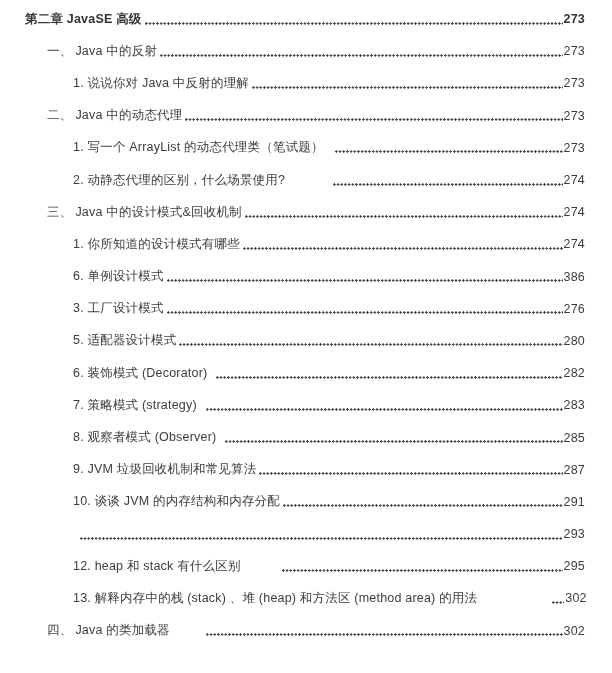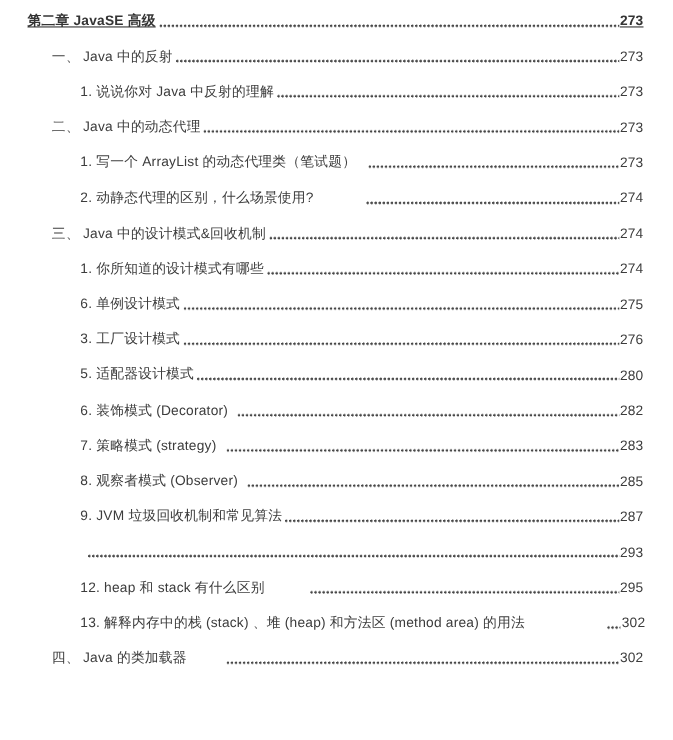--- a/index.html
+++ b/index.html
@@ -21,21 +21,21 @@
   .toc-row {
     display: flex;
     align-items: center;
     height: 32.2px;
     font-size: 12.5px;
     color: #3c3c3c;
     letter-spacing: 0.2px;
     white-space: nowrap;
     cursor: pointer;
   }
-  .toc-row.l0 { padding-left: 0; font-weight: bold; color: #343434; text-decoration: underline; }
+  .toc-row.l0 { padding-left: 0; font-weight: bold; color: #343434; }
   .toc-row.l1 { padding-left: 22px; }
   .toc-row.l2 { padding-left: 48px; }
   .toc-num { margin-right: 3px; }
   .toc-num:empty { display: none; }
   .toc-label { flex: 0 0 auto; }
   .leader-gap { flex: 0 0 auto; height: 1px; }
   .dot-leader {
     flex: 1 1 auto;
     height: 3px;
     position: relative;
@@ -113,21 +113,21 @@
     <span class="toc-label">1. 你所知道的设计模式有哪些</span>
     <span class="leader-gap" style="width: 0px;"></span>
     <span class="dot-leader"></span>
     <span class="toc-page">274</span>
   </div>
       <div class="toc-row l2">
 
     <span class="toc-label">6. 单例设计模式</span>
     <span class="leader-gap" style="width: 0px;"></span>
     <span class="dot-leader"></span>
-    <span class="toc-page">275</span>
+    <span class="toc-page">386</span>
   </div>
       <div class="toc-row l2">
 
     <span class="toc-label">3. 工厂设计模式</span>
     <span class="leader-gap" style="width: 0px;"></span>
     <span class="dot-leader"></span>
     <span class="toc-page">276</span>
   </div>
       <div class="toc-row l2">
 
@@ -156,20 +156,27 @@
     <span class="leader-gap" style="width: 6px;"></span>
     <span class="dot-leader"></span>
     <span class="toc-page">285</span>
   </div>
       <div class="toc-row l2">
 
     <span class="toc-label">9. JVM 垃圾回收机制和常见算法</span>
     <span class="leader-gap" style="width: 0px;"></span>
     <span class="dot-leader"></span>
     <span class="toc-page">287</span>
+  </div>
+      <div class="toc-row l2">
+
+    <span class="toc-label">10. 谈谈 JVM 的内存结构和内存分配</span>
+    <span class="leader-gap" style="width: 0px;"></span>
+    <span class="dot-leader"></span>
+    <span class="toc-page">291</span>
   </div>
       <div class="toc-row l2">
 
     <span class="leader-gap" style="width: 4px;"></span>
     <span class="dot-leader"></span>
     <span class="toc-page">293</span>
   </div>
       <div class="toc-row l2">
 
     <span class="toc-label">12. heap 和 stack 有什么区别</span>

